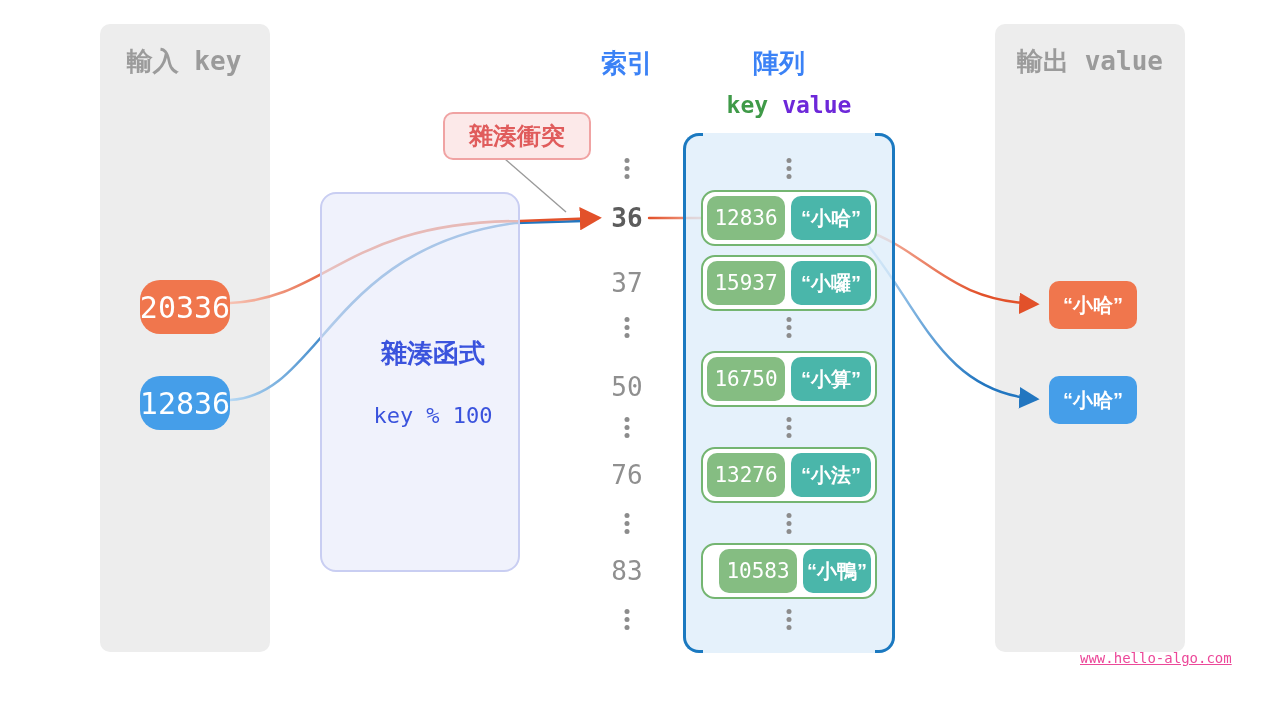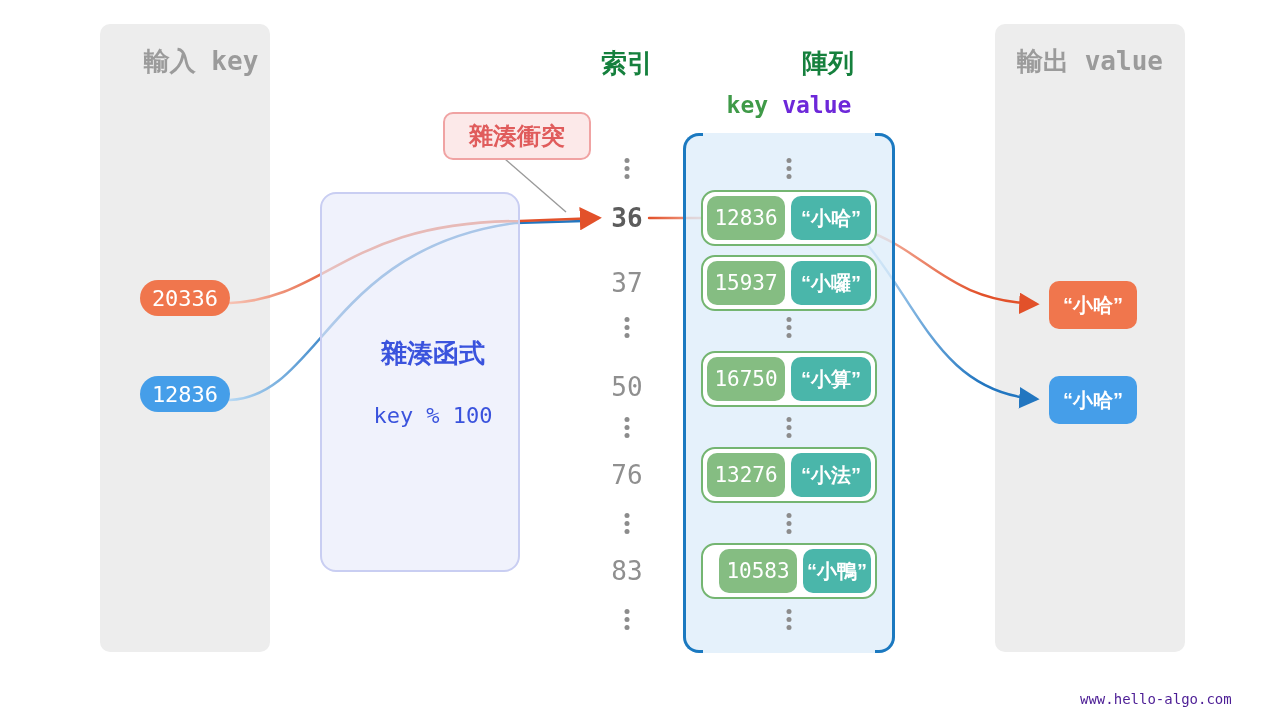--- a/index.html
+++ b/index.html
@@ -30,21 +30,21 @@
   
   .badge{
     position:absolute;left:443px;top:112px;width:148px;height:48px;box-sizing:border-box;
     background:#fce9e9;border:2.5px solid #f0a3a3;border-radius:10px;z-index:4;
     display:flex;align-items:center;justify-content:center;
     font-size:24px;font-weight:bold;color:#e05c5c;
   }
   
   .col-header{
     position:absolute;transform:translateX(-50%);z-index:4;white-space:nowrap;
-    font-size:26px;font-weight:bold;color:#15803d;
+    font-size:26px;font-weight:bold;color:#3b82f6;
   }
   .kv-header{
     position:absolute;left:789px;top:92px;transform:translateX(-50%);z-index:4;
     font-family:"DejaVu Sans Mono","Liberation Mono",monospace;font-size:23px;font-weight:bold;
     display:flex;gap:14px;white-space:nowrap;
   }
   .kv-header .k{color:#3f9a48;}
   .kv-header .v{color:#6d28d9;}
   
   .idx{
@@ -74,46 +74,46 @@
     flex:0 0 78px;background:#85bd82;border-radius:10px;color:#fff;
     font-family:"DejaVu Sans Mono","Liberation Mono",monospace;font-size:21px;
     display:flex;align-items:center;justify-content:center;
   }
   .pair .vbox{
     flex:1;background:#4ab6aa;border-radius:10px;color:#fff;font-size:20px;font-weight:bold;
     display:flex;align-items:center;justify-content:center;white-space:nowrap;
   }
   
   .keybox{
-    position:absolute;left:140px;width:90px;height:36px;border-radius:20px;z-index:4;
-    color:#ffffff;font-family:"DejaVu Sans Mono","Liberation Mono",monospace;font-size:22px;
+    position:absolute;left:140px;width:90px;height:54px;border-radius:20px;z-index:4;
+    color:#ffffff;font-family:"DejaVu Sans Mono","Liberation Mono",monospace;font-size:30px;
     display:flex;align-items:center;justify-content:center;
   }
   .orange{background:#f0764d;}
   .blue{background:#459ee9;}
   
   .outbox{
     position:absolute;left:1049px;width:88px;height:48px;border-radius:10px;z-index:4;
     color:#ffffff;font-size:20px;font-weight:bold;
     display:flex;align-items:center;justify-content:center;white-space:nowrap;
   }
   
   .watermark{
-    position:absolute;left:1080px;top:691px;z-index:4;
-    font-family:"DejaVu Sans Mono","Liberation Mono",monospace;font-size:14px;color:#4c1d95;
+    position:absolute;left:1080px;top:650px;z-index:4;
+    font-family:"DejaVu Sans Mono","Liberation Mono",monospace;font-size:14px;color:#ec4899;text-decoration:underline;
   }
 </style>
 </head>
 <body>
 
 <div class="stage">
 
   <div class="panel left"></div>
   <div class="panel right"></div>
-  <div class="panel-title" style="left:103px;width:196px;">輸入 key</div>
+  <div class="panel-title" style="left:86px;width:196px;">輸入 key</div>
   <div class="panel-title" style="left:995px;width:190px;">輸出 value</div>
 
   <svg class="curves" width="1280" height="720">
     <defs>
       <linearGradient id="g-in-o" gradientUnits="userSpaceOnUse" x1="230" y1="0" x2="350" y2="0">
         <stop offset="0" stop-color="#f7c3b4"></stop>
           <stop offset="1" stop-color="#e2512a"></stop>
       </linearGradient>
       <linearGradient id="g-in-b" gradientUnits="userSpaceOnUse" x1="230" y1="0" x2="350" y2="0">
         <stop offset="0" stop-color="#b8d9f4"></stop>
@@ -153,21 +153,21 @@
   </svg>
 
   <div class="hashbox">
     <div class="hash-title">雜湊函式</div>
     <div class="hash-formula">key % 100</div>
   </div>
 
   <div class="badge">雜湊衝突</div>
 
   <div class="col-header" style="left:627px;top:46px;">索引</div>
-  <div class="col-header" style="left:828px;top:46px;text-align:center;">陣列</div>
+  <div class="col-header" style="left:779px;top:46px;text-align:center;">陣列</div>
   <div class="kv-header">
     <span class="k">key</span>
     <span class="v">value</span>
   </div>
 
   <div class="vdots" style="left:627px;top:158px;">
       <i></i>
       <i></i>
       <i></i>
     </div>

